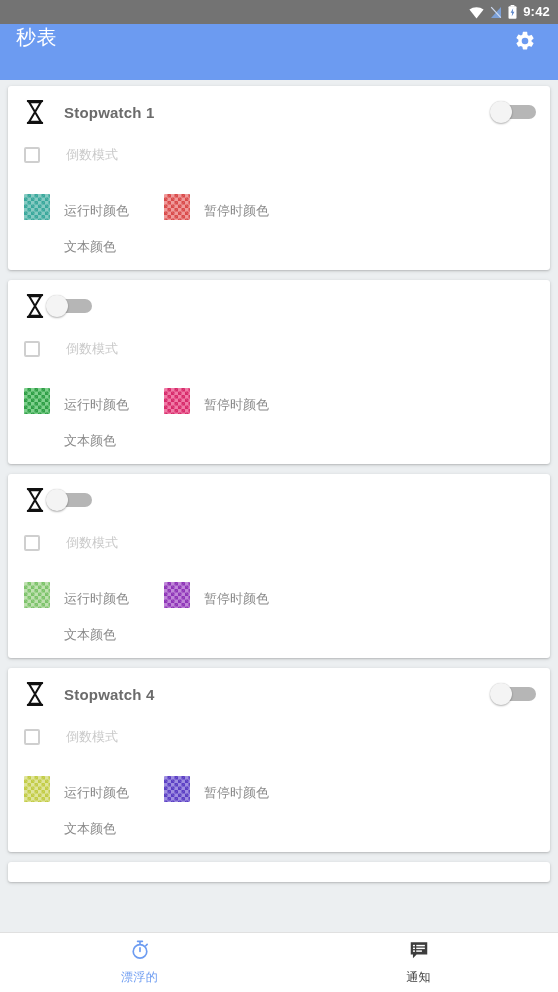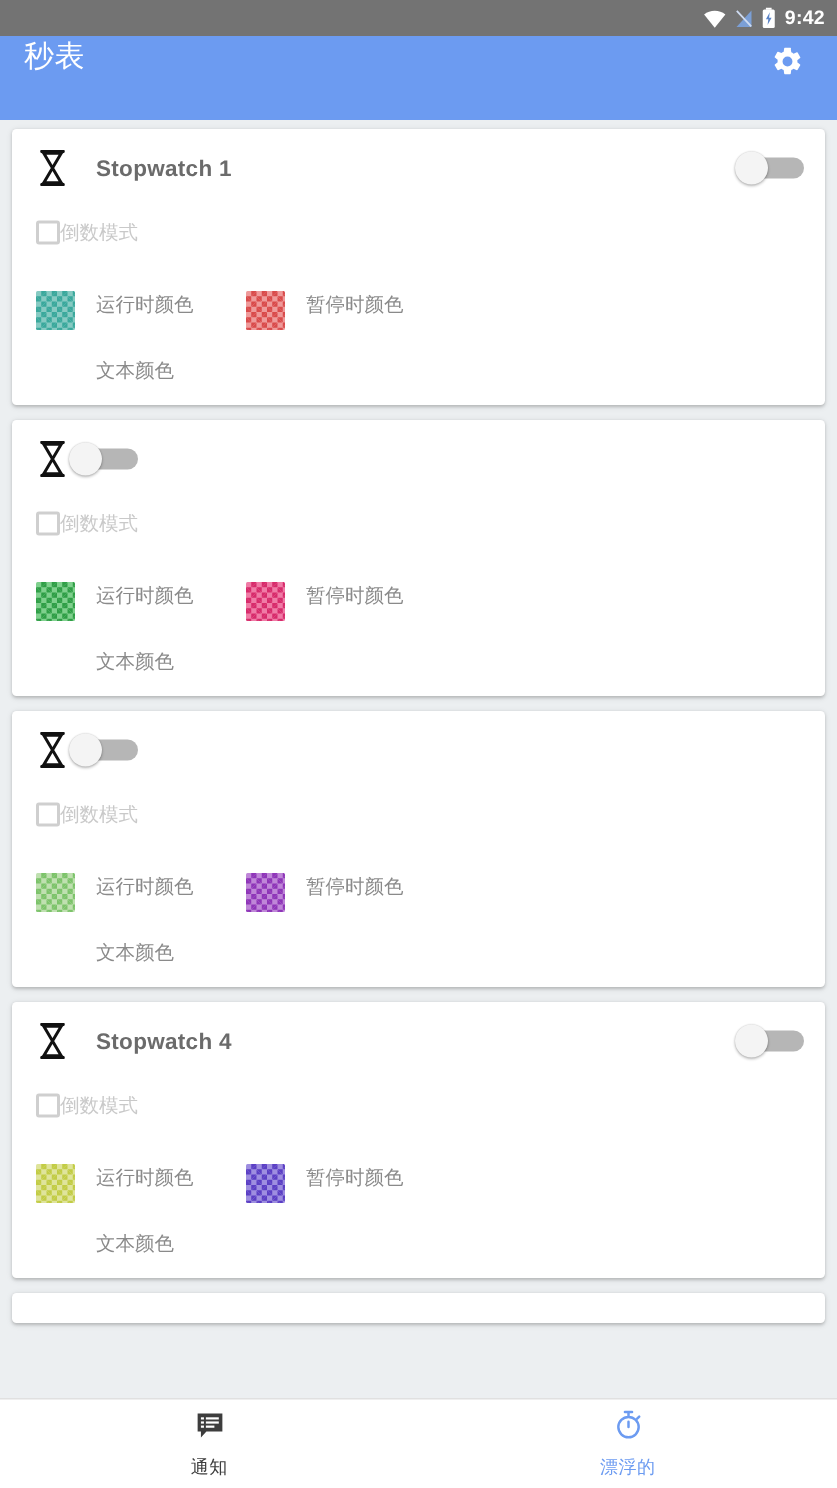--- a/index.html
+++ b/index.html
@@ -61,24 +61,24 @@
   .switch .thumb{
     position:absolute; left:0; top:1px; width:22px; height:22px; border-radius:50%;
     background:#f4f4f4; box-shadow:0 1px 2px rgba(0,0,0,.28), 0 0 1px rgba(0,0,0,.18);
   }
 
   .check-row{ display:flex; align-items:center; padding:0 16px; height:34px; cursor:pointer; }
   .cbox{
     width:16px; height:16px; border:2px solid #cfcfcf; border-radius:2px;
     flex:0 0 16px; background:#fff;
   }
-  .check-label{ margin-left:0; font-size:13px; color:#c9c9c9; }
+  .check-label{ margin-left:26px; font-size:13px; color:#c9c9c9; }
 
   .color-row{ display:flex; align-items:center; padding:18px 16px 0 16px; height:52px; }
-  .color-item{ display:flex; align-items:flex-start; }
+  .color-item{ display:flex; align-items:flex-end; }
   .color-item.second{ margin-left:35px; }
   .swatch{
     width:26px; height:26px; flex:0 0 26px; border-radius:1px;
     background-size:7px 7px;
     background-position:0 0, 0 3.5px, 3.5px -3.5px, -3.5px 0px;
   }
   .swatch.blank{ background:#ffffff; }
   .color-label{ margin-left:14px; font-size:13px; color:#8a8a8a; white-space:nowrap; }
 
   .text-color-row{ display:flex; align-items:center; padding:8px 16px 0 16px; height:38px; }
@@ -268,38 +268,38 @@
       <div class="text-color-row">
         <span class="swatch blank" style="background-color: rgb(255, 255, 255); background-image: linear-gradient(45deg, rgb(255, 255, 255) 25%, transparent 25%), linear-gradient(-45deg, rgb(255, 255, 255) 25%, transparent 25%), linear-gradient(45deg, transparent 75%, rgb(255, 255, 255) 75%), linear-gradient(-45deg, transparent 75%, rgb(255, 255, 255) 75%);"></span>
         <span class="color-label">文本颜色</span>
       </div>
     </div>
 
     <div class="card" style="height:20px;"></div>
   </div>
 
   <div class="bottomnav">
+    <div class="navitem active">
+      <span>
+        <svg width="22" height="22" viewBox="0 0 24 24" fill="none" stroke="#6c9bf1" stroke-width="1.8">
+          <circle cx="12" cy="13.5" r="7.4"></circle>
+          <path d="M9.4 2.6h5.2M12 2.6v2.4M12 13.5V9.6M18.3 7.4l1.5-1.5" stroke-linecap="round"></path>
+        </svg>
+      </span>
+      <span class="navlabel">漂浮的</span>
+    </div>
     <div class="navitem inactive">
       <span>
         <svg width="22" height="22" viewBox="0 0 24 24">
           <path d="M3 3.6h18v13.2h-11.6L5.4 21V16.8H3Z" fill="#3d3d3d"></path>
           <rect x="5.4" y="6.4" width="2.2" height="1.6" fill="#ffffff"></rect>
           <rect x="5.4" y="9.4" width="2.2" height="1.6" fill="#ffffff"></rect>
           <rect x="5.4" y="12.4" width="2.2" height="1.6" fill="#ffffff"></rect>
           <rect x="9" y="6.4" width="9.4" height="1.6" fill="#ffffff"></rect>
           <rect x="9" y="9.4" width="9.4" height="1.6" fill="#ffffff"></rect>
           <rect x="9" y="12.4" width="6.2" height="1.6" fill="#ffffff"></rect>
         </svg>
       </span>
       <span class="navlabel">通知</span>
     </div>
-    <div class="navitem active">
-      <span>
-        <svg width="22" height="22" viewBox="0 0 24 24" fill="none" stroke="#6c9bf1" stroke-width="1.8">
-          <circle cx="12" cy="13.5" r="7.4"></circle>
-          <path d="M9.4 2.6h5.2M12 2.6v2.4M12 13.5V9.6M18.3 7.4l1.5-1.5" stroke-linecap="round"></path>
-        </svg>
-      </span>
-      <span class="navlabel">漂浮的</span>
-    </div>
   </div>
 
 </div>
 
 </body></html>

